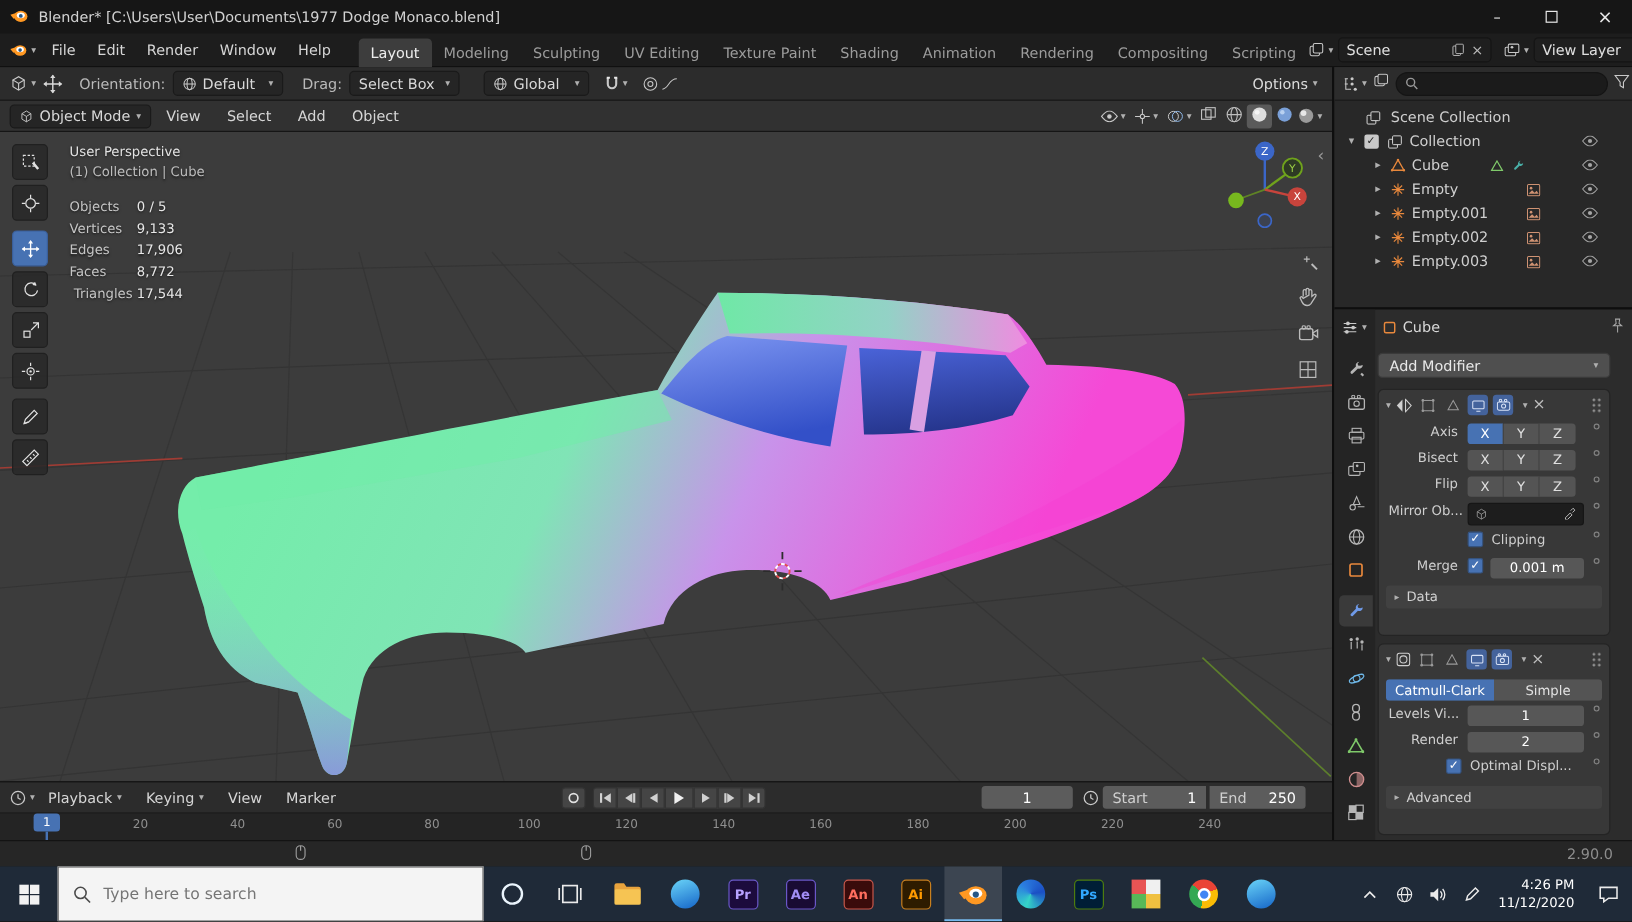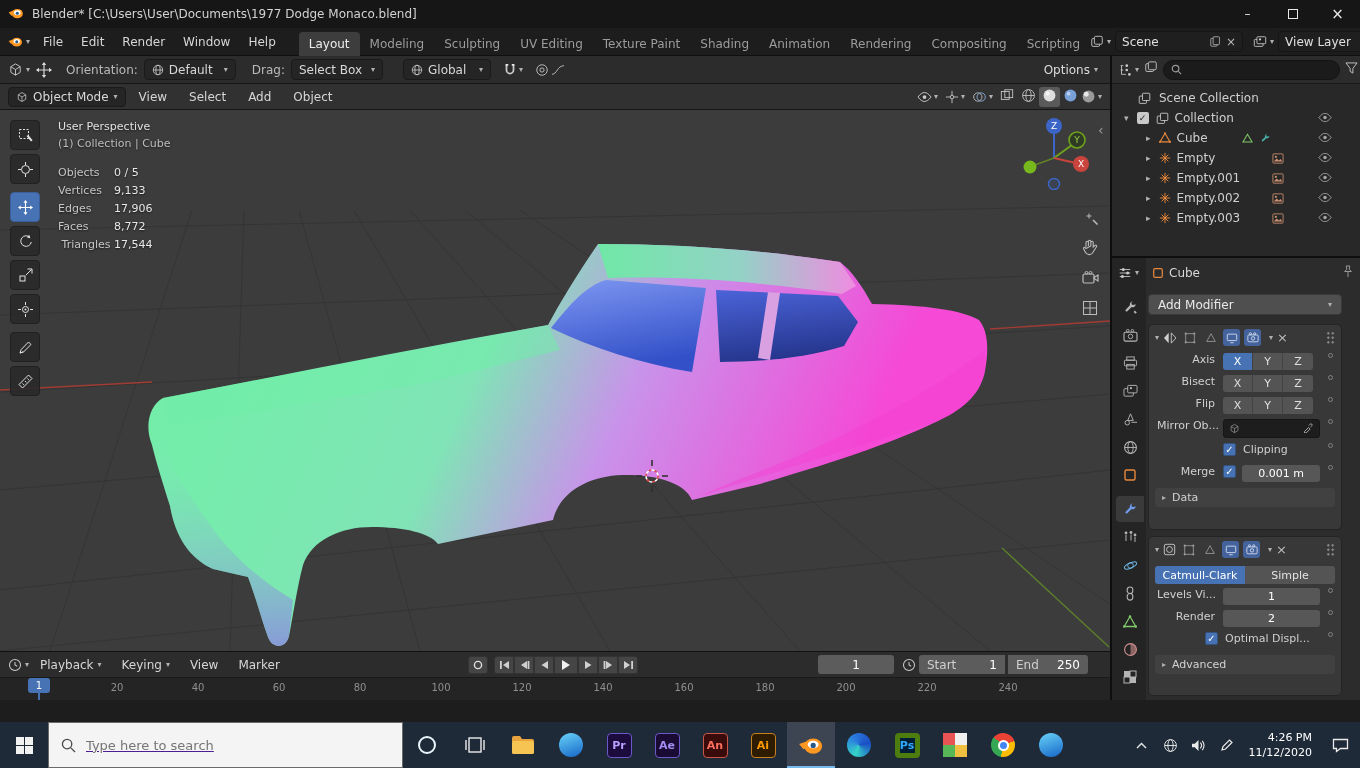--- a/index.html
+++ b/index.html
@@ -953,36 +953,47 @@
           <span style="margin-left:7px;white-space:nowrap;overflow:hidden;">Optimal Displ...</span>
           <span class="adot"></span>
         </div>
       <div class="subbar">
           <span class="cd">▸</span>
           <span>Advanced</span>
         </div>
     </div>
   </div>
 
+  <div class="bar" style="left:0;top:700px;width:1360px;height:22px;background:#262626;border-top:1px solid #131313;color:#8d8d8d;">
+    <span class="abs" style="left:246px;"><svg width="9" height="13" viewBox="0 0 9 13">
+          <rect x="0.8" y="0.8" width="7.4" height="11.4" rx="3.5" fill="none" stroke="#9d9d9d"></rect>
+          <path d="M4.5 1v4" stroke="#9d9d9d"></path>
+        </svg></span>
+    <span class="abs" style="left:484px;"><svg width="9" height="13" viewBox="0 0 9 13">
+          <rect x="0.8" y="0.8" width="7.4" height="11.4" rx="3.5" fill="none" stroke="#9d9d9d"></rect>
+          <path d="M4.5 1v4" stroke="#9d9d9d"></path>
+        </svg></span>
+    <span style="margin-left:auto;margin-right:16px;">2.90.0</span>
+  </div>
 
   <div class="bar" style="left:0;top:722px;width:1360px;height:46px;background:#1f2a38;">
     <span class="tbslot">
         <svg width="17" height="17" viewBox="0 0 17 17">
           <rect x="0" y="0" width="8" height="8" fill="#f2f2f2"></rect>
           <rect x="9" y="0" width="8" height="8" fill="#f2f2f2"></rect>
           <rect x="0" y="9" width="8" height="8" fill="#f2f2f2"></rect>
           <rect x="9" y="9" width="8" height="8" fill="#f2f2f2"></rect>
         </svg>
       </span>
     <span style="width:355px;height:46px;background:#f4f4f4;border:1px solid #6a6a6a;display:flex;align-items:center;gap:10px;padding:0 12px;flex:none;">
       <svg width="15" height="15" viewBox="0 0 16 16">
           <circle cx="6.5" cy="6.5" r="5" fill="none" stroke="#4a4a4a" stroke-width="1.4"></circle>
           <path d="M10.5 10.5l4.5 4.5" stroke="#4a4a4a" stroke-width="1.4"></path>
         </svg>
-      <input style="flex: 1 1 0%; border: none; background: transparent; font-size: 13px; color: #4c1d95; text-decoration: underline;" placeholder="Type here to search">
+      <input style="flex: 1 1 0%; border: none; background: transparent; font-size: 13px; color: #4c1d95;" placeholder="Type here to search">
     </span>
     <span class="tbslot">
         <svg width="22" height="22" viewBox="0 0 22 22">
           <circle cx="11" cy="11" r="8" fill="none" stroke="#eaf4fc" stroke-width="2"></circle>
         </svg>
       </span>
     <span class="tbslot">
         <svg width="20" height="18" viewBox="0 0 20 18">
           <rect x="4" y="2" width="12" height="14" fill="none" stroke="#eaeaea" stroke-width="1.4"></rect>
           <path d="M1 4v10M19 4v10" stroke="#eaeaea" stroke-width="1.4"></path>
@@ -1022,21 +1033,21 @@
           <path d="M1 11l9-3 3 4-8 4z" fill="#ff9822"></path>
           <ellipse cx="14" cy="13" rx="8.3" ry="7" fill="#ff9822"></ellipse>
           <ellipse cx="14" cy="11.6" rx="5" ry="3.6" fill="#fff"></ellipse>
           <circle cx="14" cy="12.4" r="2.4" fill="#265787"></circle>
         </svg>
       </span>
     <span class="tbslot">
         <span style="width:24px;height:24px;border-radius:50%;background:conic-gradient(from 200deg,#35d4c7,#2b7de0,#1b4fc4,#35d4c7);display:inline-block;"></span>
       </span>
     <span class="tbslot">
-        <span class="adtile" style="background:#001e36;color:#31a8ff;border:5px solid #4d7c0f;">
+        <span class="adtile" style="background:#001e36;color:#31a8ff;border:1px solid #4d7c0f;">
           <span>Ps</span>
         </span>
       </span>
     <span class="tbslot">
         <span style="width:24px;height:24px;display:grid;grid-template-columns:12px 12px;grid-template-rows:12px 12px;">
           <span style="background:#e85454;"></span>
           <span style="background:#f0f0f0;"></span>
           <span style="background:#58b858;"></span>
           <span style="background:#f0c040;"></span>
         </span>

